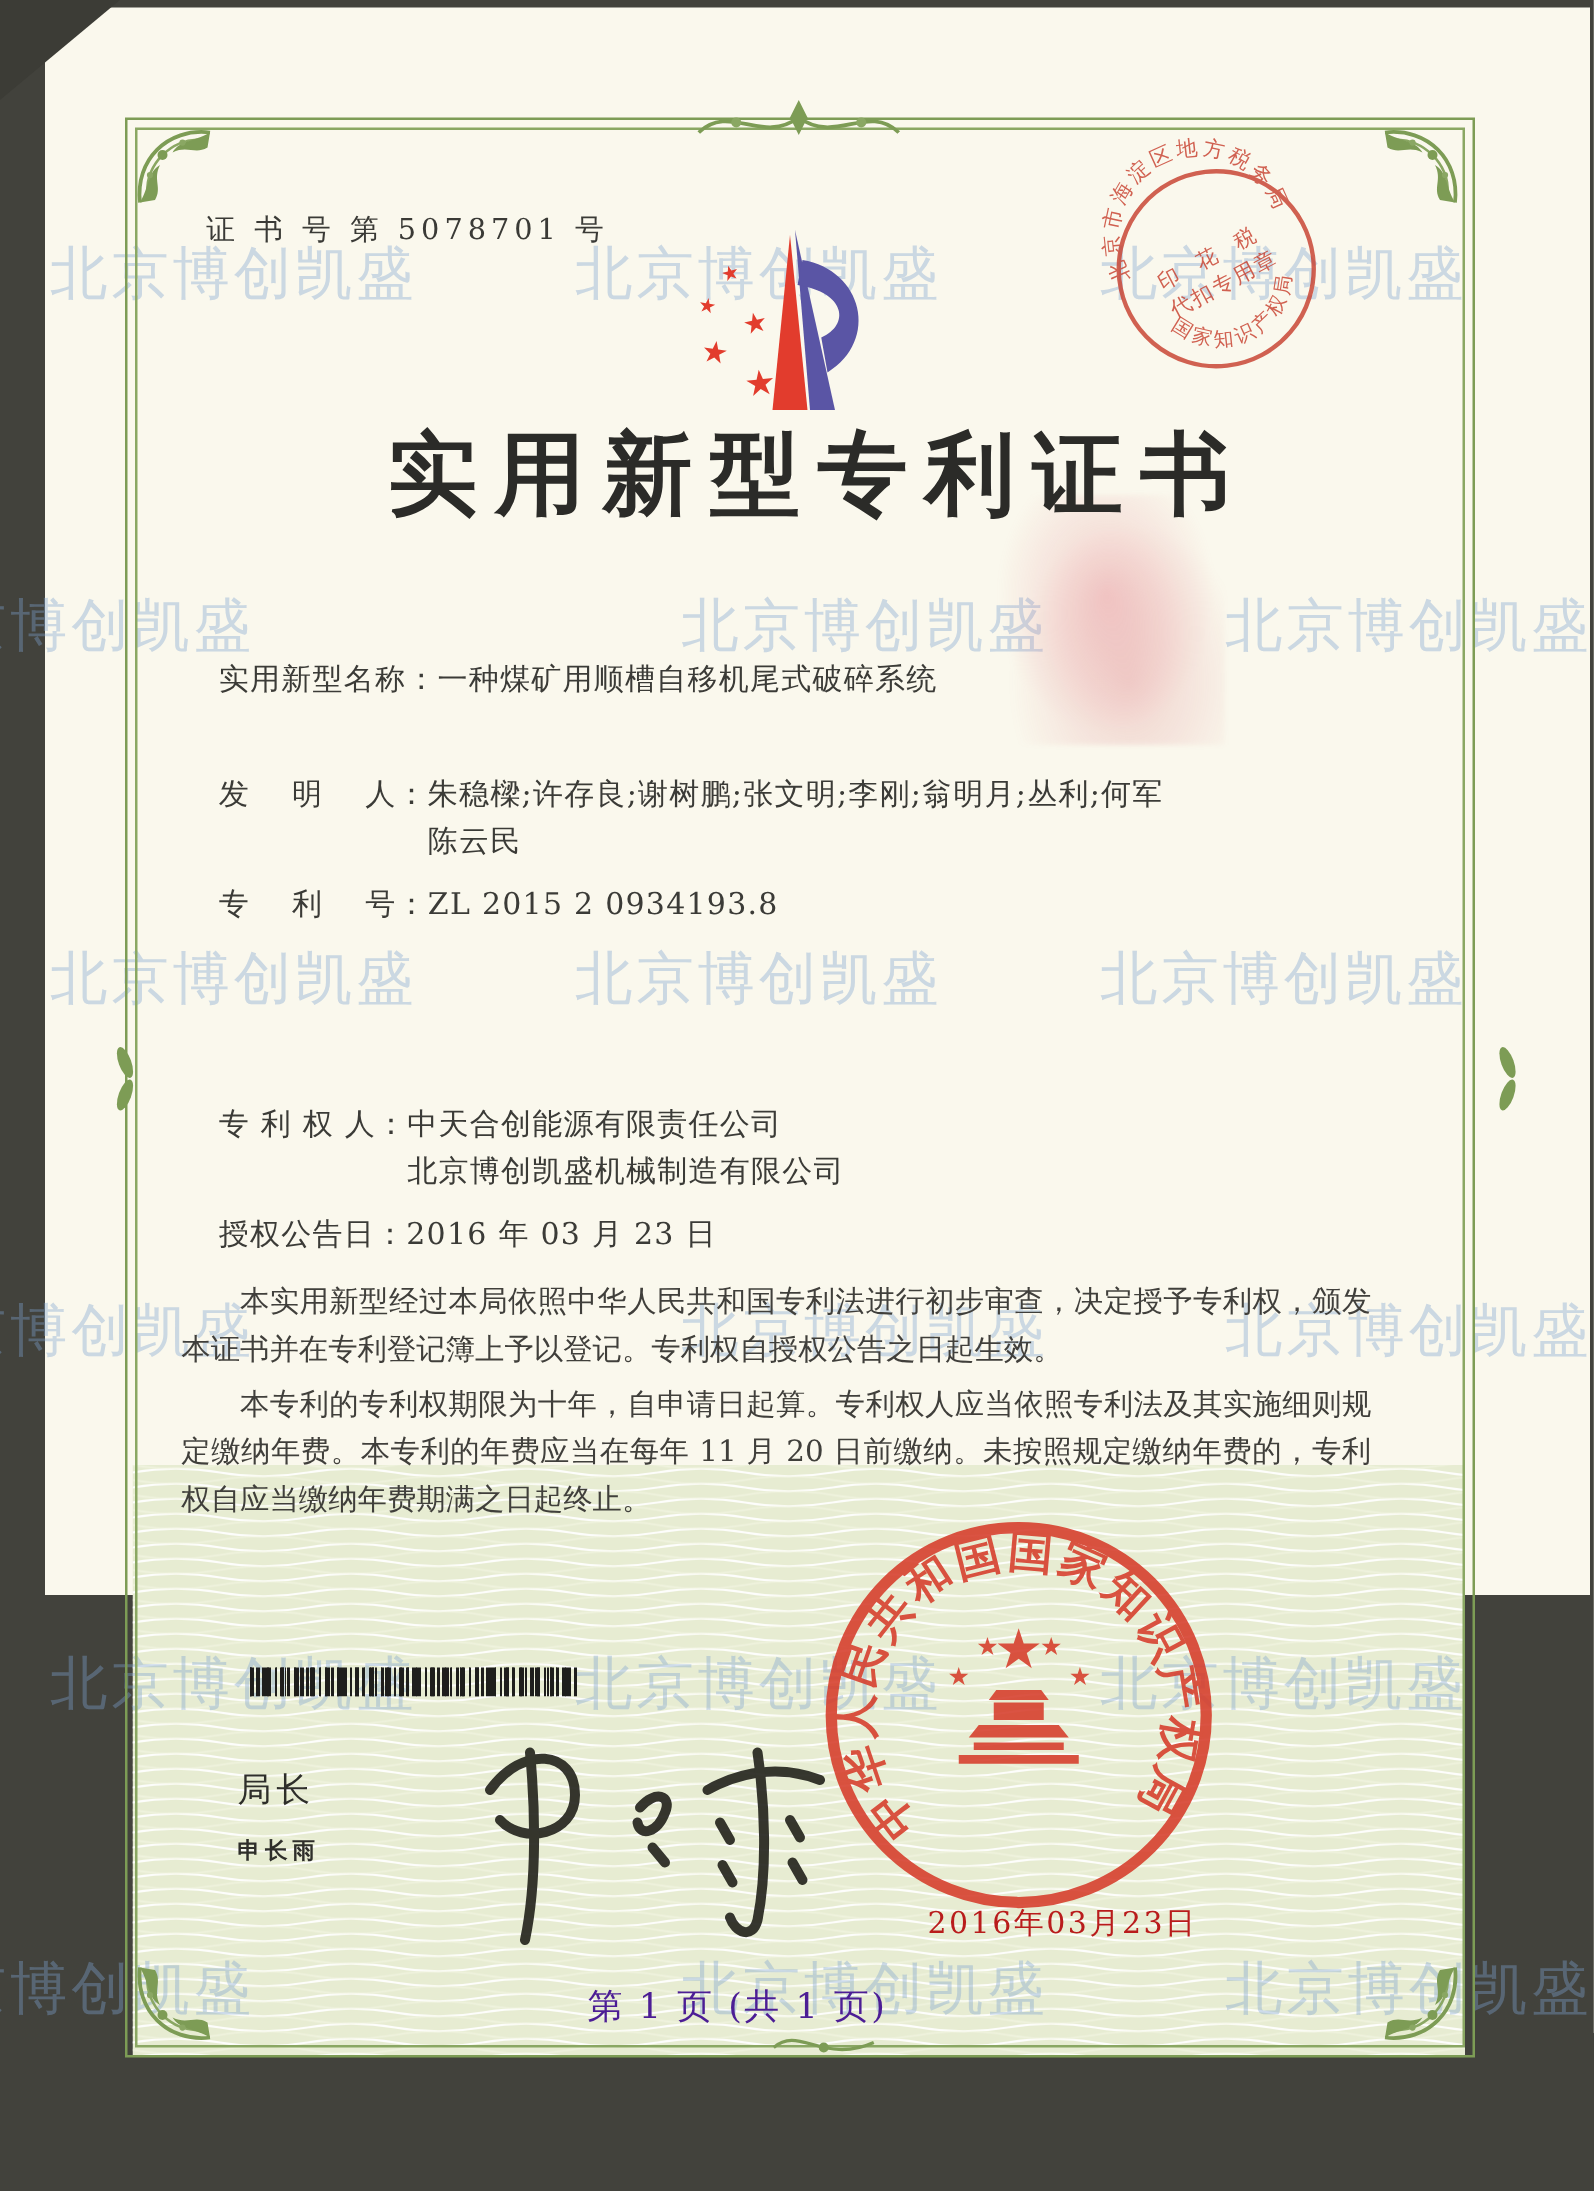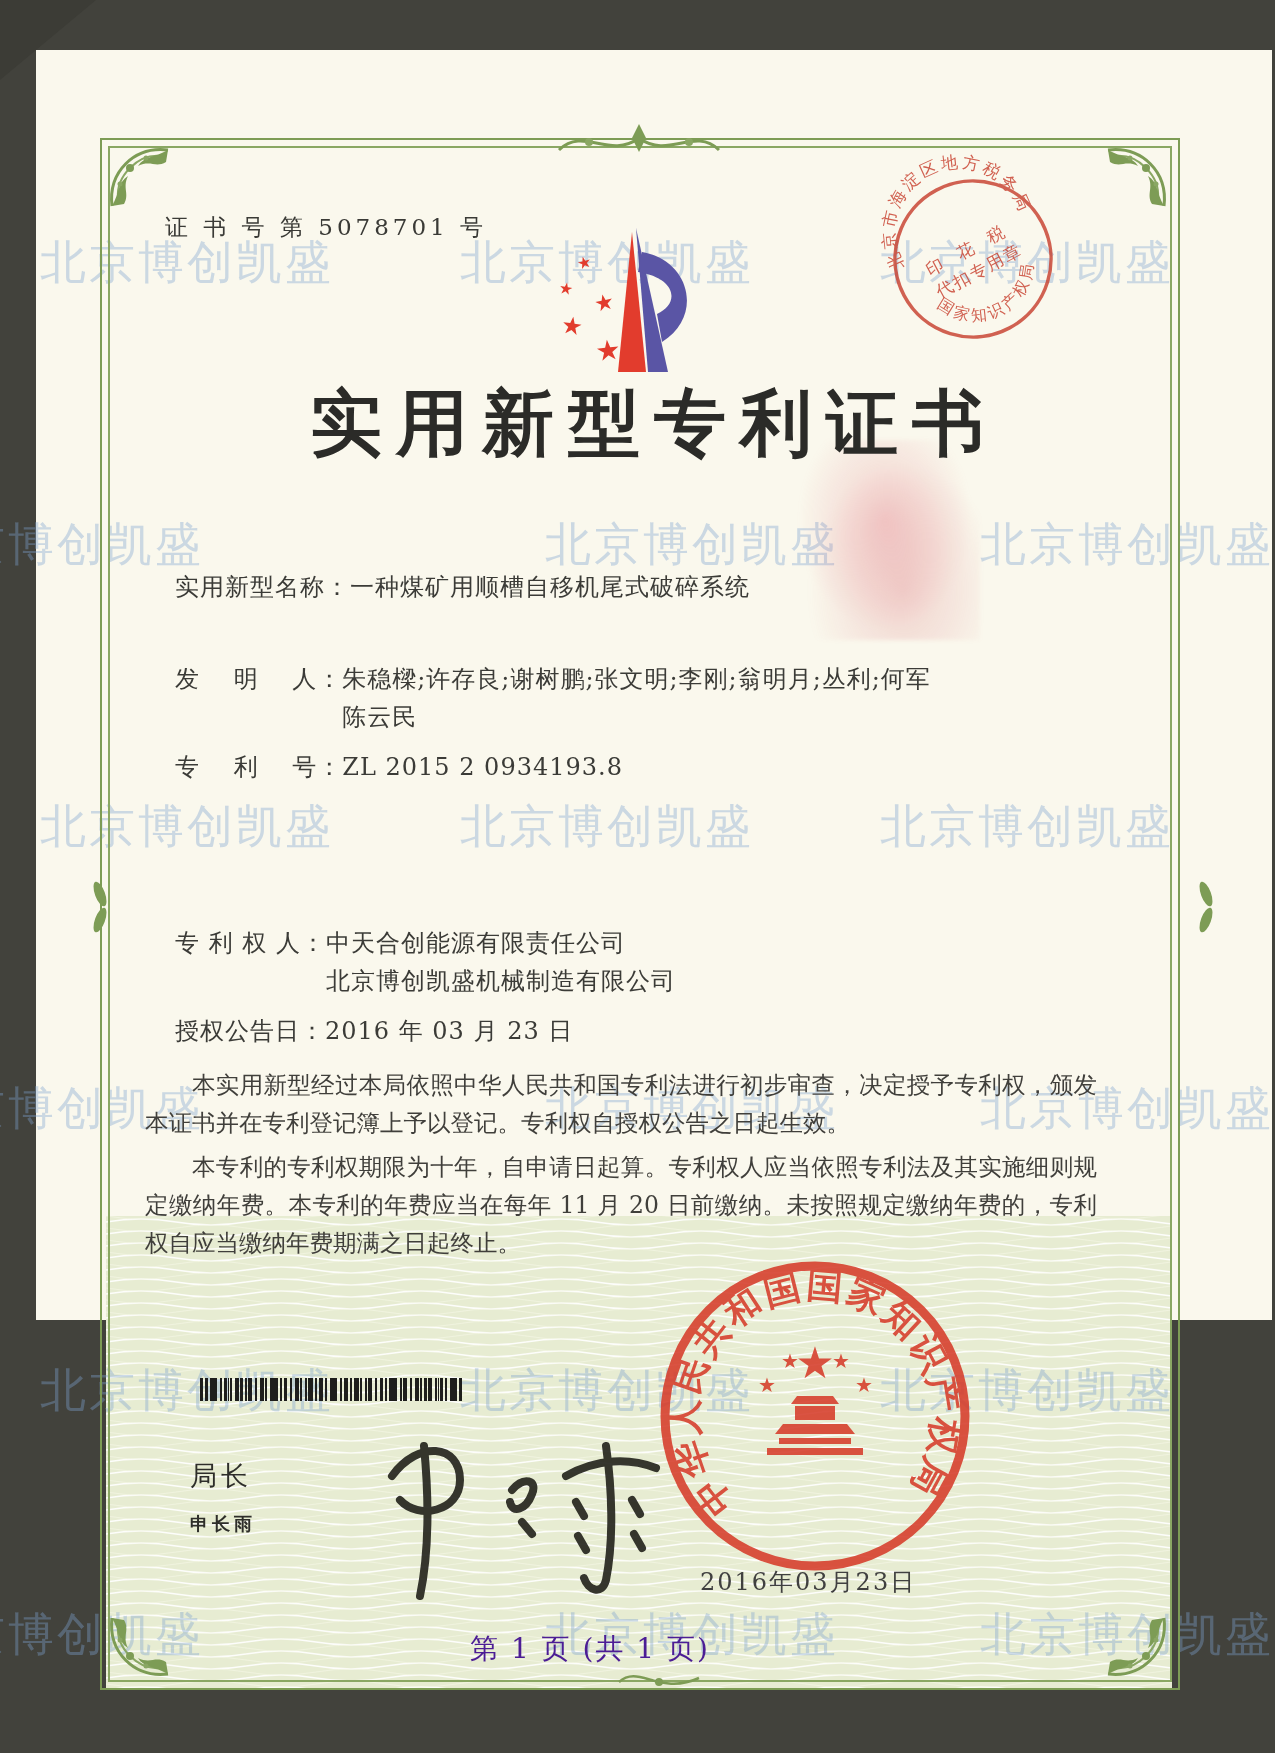--- a/index.html
+++ b/index.html
@@ -5,21 +5,20 @@
   html,body{margin:0;padding:0;}
   body{
     width:1275px;height:1753px;position:relative;
     background:#42423c;
     font-family:"DejaVu Serif","Liberation Serif",serif;
     overflow:hidden;
   }
   .page{
     position:absolute;left:36px;top:6px;width:1236px;height:1270px;
     background:#faf8ed;
-    margin-top:44px;
   }
   .corner-fold{
     position:absolute;left:0;top:0;width:96px;height:80px;background:#3c3c36;
     clip-path:polygon(0 0,100% 0,0 100%);z-index:9;
   }
   
   .frame{
     position:absolute;left:64px;top:88px;width:1076px;height:1548px;
     border:2px solid #7d9c55;z-index:4;pointer-events:none;
   }
@@ -63,22 +62,22 @@
   }
   .sig-title{
     position:absolute;left:154px;top:1408px;font-size:27px;font-weight:normal;color:#2e2e2a;letter-spacing:4px;
   }
   .sig-name{
     position:absolute;left:154px;top:1462px;font-size:18px;font-weight:bold;color:#2e2e2a;letter-spacing:4px;
   }
   .sig-svg{position:absolute;left:324px;top:1378px;z-index:3;}
   .seal-svg{position:absolute;left:609px;top:1196px;z-index:4;}
   .seal-date{
-    position:absolute;left:664px;top:1516px;width:300px;text-align:left;z-index:5;
-    font-size:24px;color:#404040;letter-spacing:2px;
+    position:absolute;left:664px;top:1516px;width:300px;text-align:center;z-index:5;
+    font-size:24px;color:#b91c1c;letter-spacing:2px;
   }
   .footer{
     position:absolute;left:384px;top:1580px;width:340px;text-align:center;
     font-size:28px;color:#4c1d95;letter-spacing:2px;z-index:3;
   }
   .stamp-svg{position:absolute;left:832px;top:104px;z-index:4;}
   .logo-svg{position:absolute;left:478px;top:152px;z-index:3;}
   .pink-blob{
     position:absolute;left:754px;top:390px;width:190px;height:200px;z-index:2;
     background:radial-gradient(ellipse at 50% 40%,rgba(225,110,125,.30),rgba(225,110,125,0) 65%),

